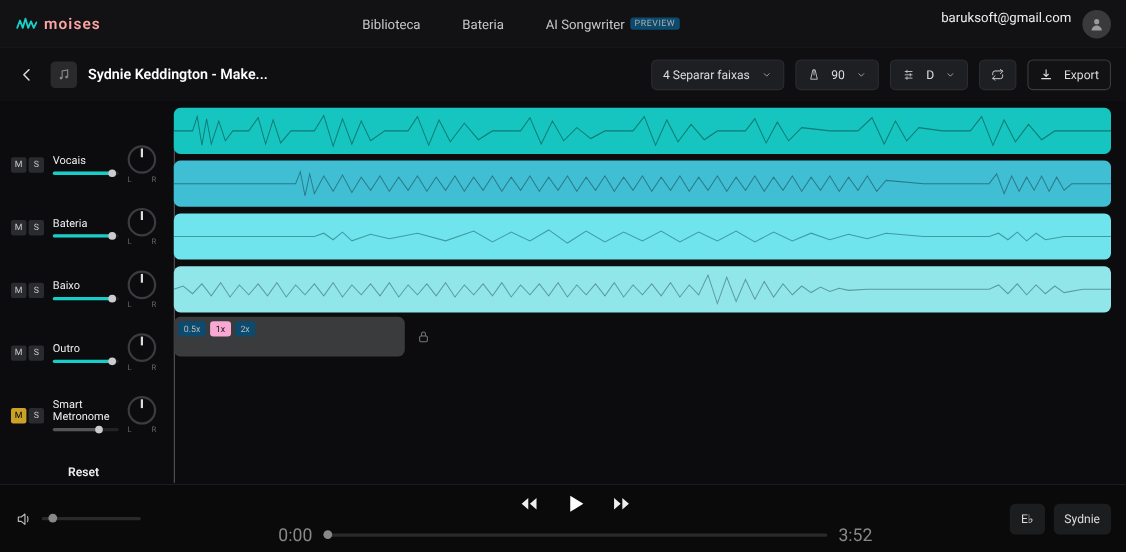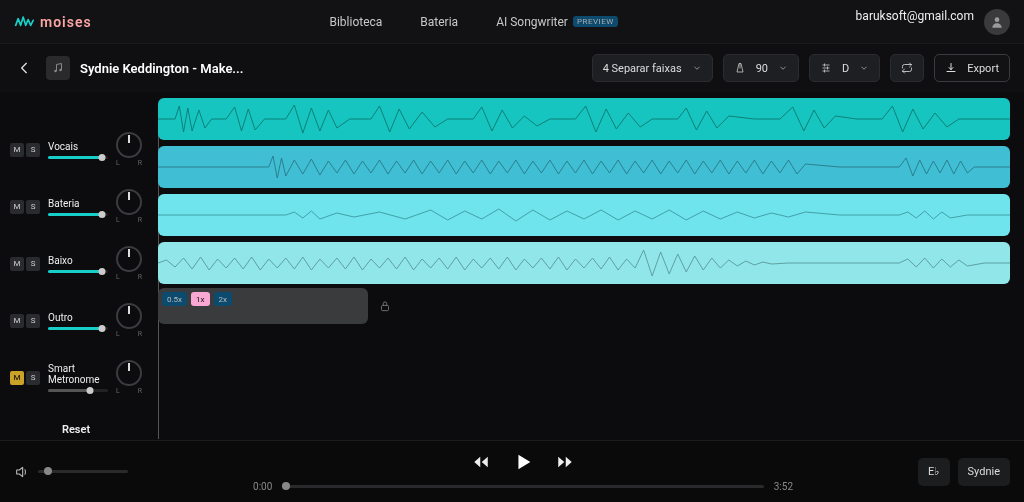--- a/index.html
+++ b/index.html
@@ -92,21 +92,21 @@
     height:62px; background:#0a0a0b; border-top:1px solid #1c1c1e;
     display:flex; align-items:center; padding:0 14px; gap:14px;
   }
   .vol-master { display:flex;align-items:center;gap:8px;}
   .vol-track { width:90px;height:3px;background:#2a2a2d;border-radius:2px;position:relative;}
   .vol-track .mthumb { position:absolute;width:8px;height:8px;border-radius:50%;background:#888;top:-3px;left:6px;}
   .progress-wrap { flex:1; display:flex; flex-direction:column; align-items:center; gap:8px;}
   .transport { display:flex; align-items:center; gap:22px;}
   .transport .tbtn { color:#eee; cursor:pointer;}
   .progress-row { display:flex;align-items:center; gap:10px; width:100%; max-width:540px;}
-  .prog-time { font-size:10px; color:#888;}
+  .prog-time { font-size:16px; color:#888;}
   .prog-bar { flex:1;height:3px;background:#2a2a2d;border-radius:2px;position:relative;}
   .prog-bar .pthumb{position:absolute;width:8px;height:8px;border-radius:50%;background:#888;top:-3px;left:0;}
   .right-controls { display:flex;align-items:center;gap:8px;}
   .flat-btn { height:28px; padding:0 10px; background:#1c1d1f; border-radius:5px; font-size:11px; color:#ddd; display:flex;align-items:center; cursor:pointer;}
   svg { display:block; }
 </style>
 </head>
 <body>
 
 <div class="header">

